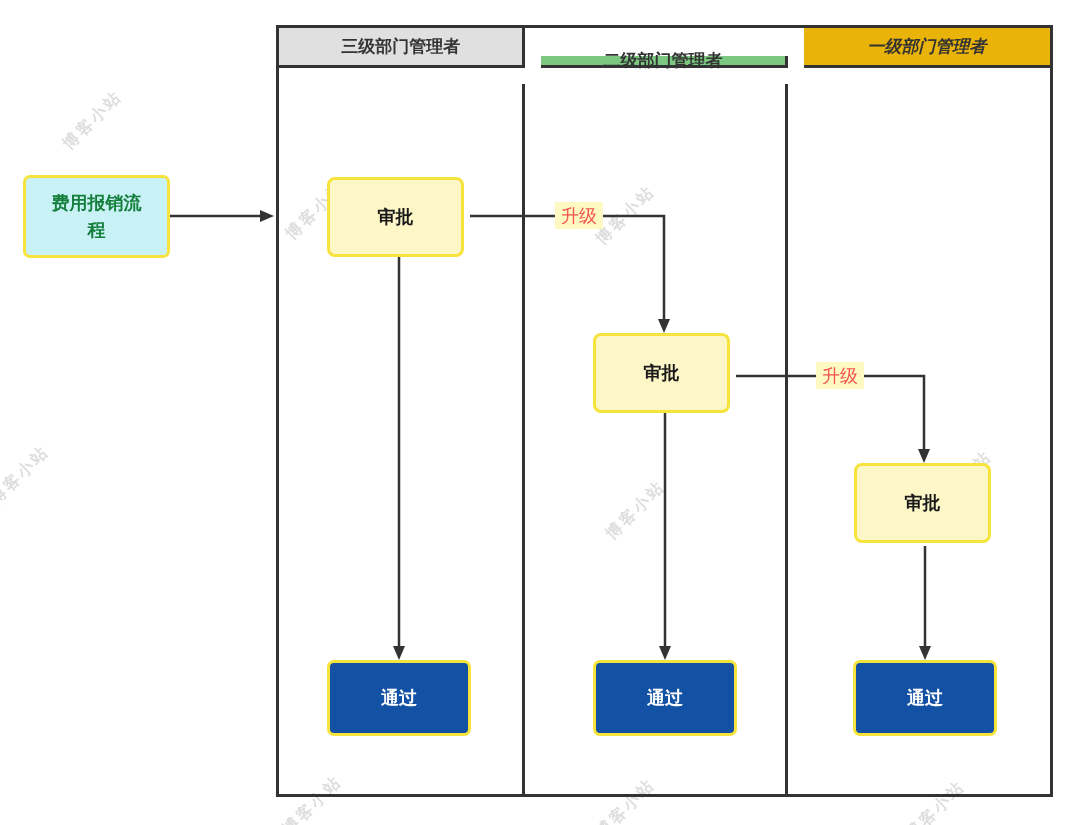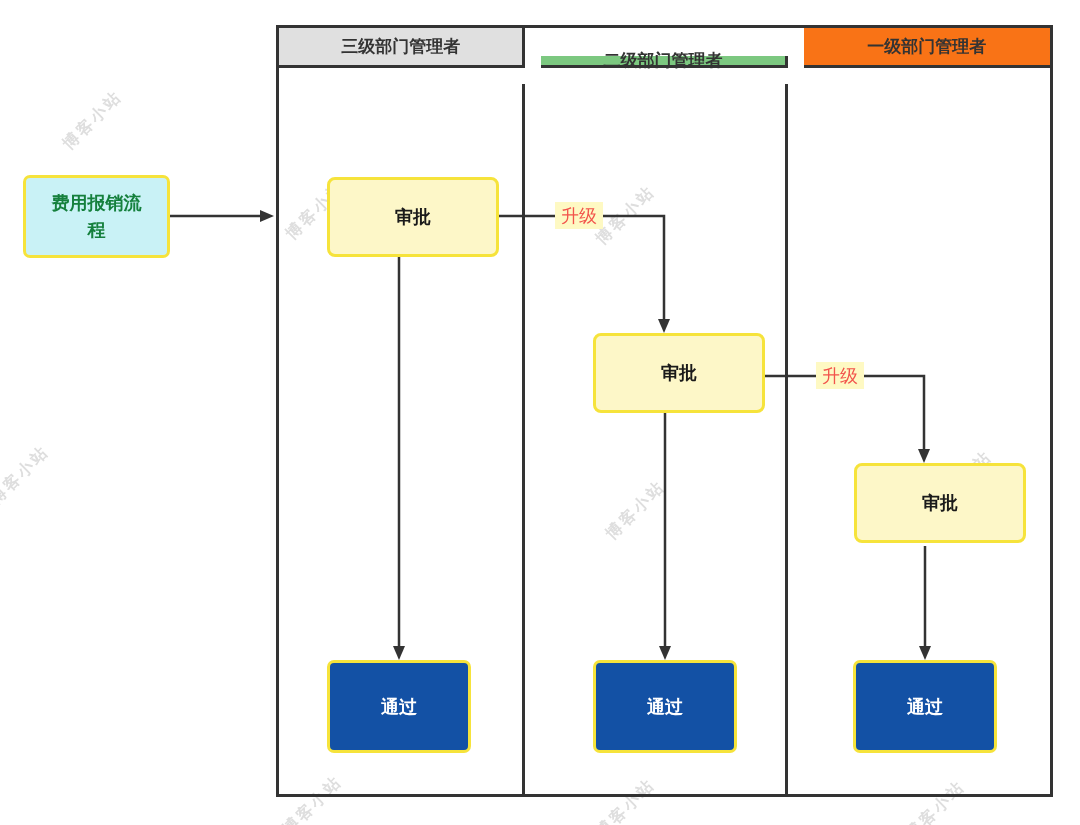--- a/index.html
+++ b/index.html
@@ -20,44 +20,44 @@
     border:3px solid #333333;box-sizing:border-box;
     display:grid;grid-template-columns:1fr 1fr 1fr;grid-template-rows:40px 1fr;gap:16px;
   }
   .lane-header{
     display:flex;align-items:center;justify-content:center;
     font-size:17px;font-weight:bold;color:#333333;
     border-bottom:3px solid #333333;box-sizing:border-box;
   }
   .lane-header.l1{background:#e0e0e0;border-right:3px solid #333333;}
   .lane-header.l2{background:#7cc880;border-right:3px solid #333333;margin-top:28px;}
-  .lane-header.l3{background:#f97316;}
+  .lane-header.l3{background:#eab308;font-style:italic;}
   .lane-body{box-sizing:border-box;}
   .lane-body.l1,.lane-body.l2{border-right:3px solid #333333;}
   
   svg.arrows{position:absolute;left:0;top:0;width:1080px;height:825px;pointer-events:none;}
   
   .node{
     position:absolute;box-sizing:border-box;display:flex;align-items:center;
     justify-content:center;text-align:center;font-weight:bold;font-size:18px;
   }
   .node-title{
     left:23px;top:175px;width:147px;height:83px;
     background:#c9f2f6;border:3px solid #f6e33b;border-radius:7px;
     color:#15803d;padding:0 20px;line-height:1.45;
   }
   .node-approve{
-    width:172px;height:80px;background:#fdf7c8;border:3px solid #f6e33b;
+    width:137px;height:80px;background:#fdf7c8;border:3px solid #f6e33b;
     border-radius:8px;color:#1a1a1a;
   }
   .node-approve.a1{left:327px;top:177px;}
   .node-approve.a2{left:593px;top:333px;}
   .node-approve.a3{left:854px;top:463px;}
   .node-pass{
-    width:144px;height:93px;background:#1351a5;border:3px solid #f6e33b;
+    width:144px;height:76px;background:#1351a5;border:3px solid #f6e33b;
     border-radius:7px;color:#ffffff;
   }
   .node-pass.p1{left:327px;top:660px;}
   .node-pass.p2{left:593px;top:660px;}
   .node-pass.p3{left:853px;top:660px;}
   
   .edge-label{
     position:absolute;background:#fef9c3;color:#f2544b;font-size:18px;
     display:flex;align-items:center;justify-content:center;
   }

